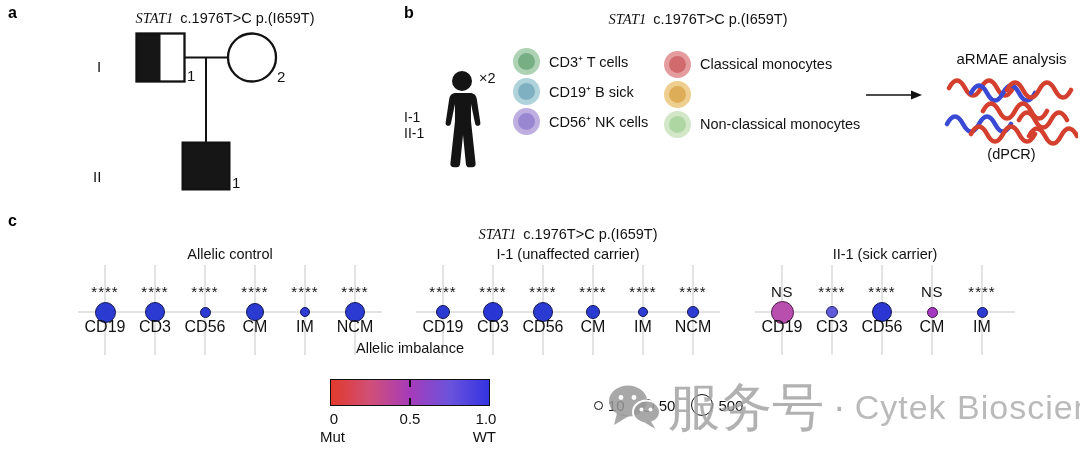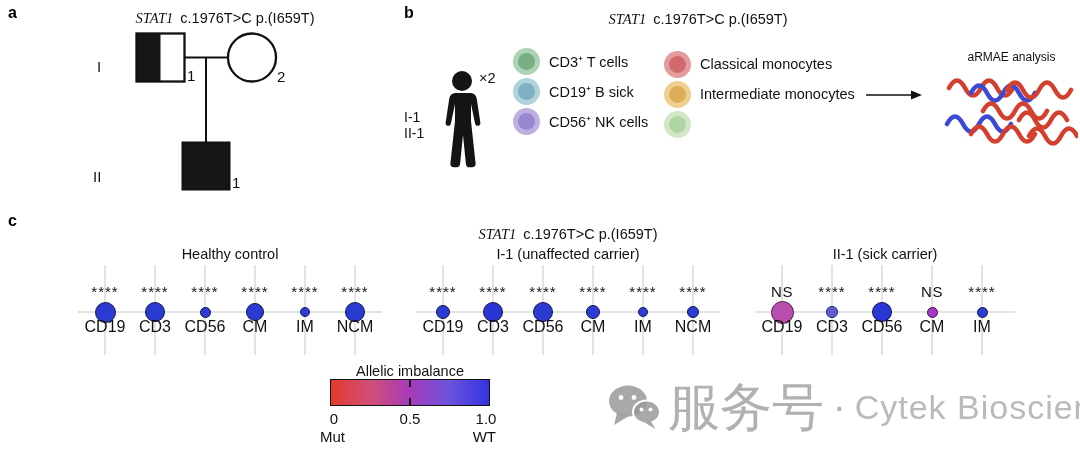--- a/index.html
+++ b/index.html
@@ -106,57 +106,58 @@
       <div class="cell-row">
         <span class="cell-icon" style="background: rgb(229, 156, 158);">
           <span class="cell-inner" style="background: rgb(208, 106, 109);"></span>
         </span>
         <span class="cell-label">Classical monocytes</span>
       </div>
       <div class="cell-row">
         <span class="cell-icon" style="background: rgb(239, 207, 144);">
           <span class="cell-inner" style="background: rgb(221, 173, 88);"></span>
         </span>
-        <span class="cell-label">Intermediate monocytes</span>
       </div>
       <div class="cell-row">
         <span class="cell-icon" style="background: rgb(210, 230, 200);">
           <span class="cell-inner" style="background: rgb(174, 214, 162);"></span>
         </span>
+        <span class="cell-label">Non-classical monocytes</span>
       </div>
     </div>
 
   <svg class="abs" style="left:866px;top:88px;" width="56" height="14" viewBox="0 0 56 14">
     <line x1="0" y1="7" x2="45" y2="7" stroke="#111" stroke-width="1.6"></line>
     <polygon points="45,2.5 56,7 45,11.5" fill="#111"></polygon>
   </svg>
 
-  <div class="ptitle" style="left:943px;top:50px;width:137px;font-size:12px;">aRMAE analysis</div>
+  <div class="ptitle" style="left:943px;top:50px;width:137px;font-size:15px;">aRMAE analysis</div>
 
   <svg class="abs" style="left:943px;top:68px;" width="135" height="78" viewBox="0 0 135 78">
     <g fill="none" stroke-linecap="round" stroke-width="4.6">
       <path stroke="#d5402e" d="M6,20 q8,-15 16,0 q8,15 16,0 q8,-15 16,0 q8,15 16,0"></path>
       <path stroke="#3b4ad4" d="M28,25 q8,-15 16,0 q8,15 16,0 q8,-15 16,0 q8,15 16,0"></path>
       <path stroke="#d5402e" d="M64,22 q8,-15 16,0 q8,15 16,0 q8,-15 16,0 q8,15 16,0"></path>
       <path stroke="#d5402e" d="M40,43 q8,-15 16,0 q8,15 16,0 q8,-15 16,0 q8,15 16,0"></path>
       <path stroke="#d5402e" d="M76,52 q8,-15 16,0 q8,15 16,0 q8,-15 16,0"></path>
       <path stroke="#3b4ad4" d="M4,56 q8,-15 16,0 q8,15 16,0 q8,-15 16,0 q8,15 16,0"></path>
       <path stroke="#d5402e" d="M28,66 q8,-15 16,0 q8,15 16,0 q8,-15 16,0 q8,15 16,0"></path>
       <path stroke="#d5402e" d="M86,68 q8,-15 16,0 q8,15 16,0 q8,-15 16,0"></path>
     </g>
   </svg>
 
+  <div class="ptitle" style="left:943px;top:146px;width:137px;font-size:14.5px;">(dPCR)</div>
 
   <span class="plabel" style="left:8px;top:212px;">c</span>
   <div class="ptitle" style="left:468px;top:226px;width:200px;">
     <i>STAT1</i><span>c.1976T&gt;C  p.(I659T)</span>
   </div>
 
   <div>
-      <div class="sub-title" style="left: 78px; width: 304px;">Healthy control</div>
+      <div class="sub-title" style="left: 78px; width: 304px;">Allelic control</div>
       <div class="subplot" style="left: 78px; width: 304px;">
         <div class="hline"></div>
         <div class="vline" style="left: 26.25px;"></div>
         <div class="bubble" style="height: 21px; width: 21px; left: 16.5px; top: 43.5px; background: rgb(43, 59, 210); border-color: rgb(18, 22, 77);"></div>
         <div class="sig" style="left: -1px;">****</div>
         <div class="cat" style="left: -1px;">CD19</div>
         <div class="vline" style="left: 76.25px;"></div>
         <div class="bubble" style="height: 20px; width: 20px; left: 67px; top: 44px; background: rgb(43, 59, 210); border-color: rgb(18, 22, 77);"></div>
         <div class="sig" style="left: 49px;">****</div>
         <div class="cat" style="left: 49px;">CD3</div>
@@ -224,35 +225,49 @@
         <div class="bubble" style="height: 11px; width: 11px; left: 171.5px; top: 48.5px; background: rgb(165, 56, 192); border-color: rgb(67, 22, 79);"></div>
         <div class="sig" style="left: 149px; letter-spacing: 0.5px;">NS</div>
         <div class="cat" style="left: 149px;">CM</div>
         <div class="vline" style="left: 226.25px;"></div>
         <div class="bubble" style="height: 11px; width: 11px; left: 221.5px; top: 48.5px; background: rgb(47, 60, 212); border-color: rgb(18, 22, 77);"></div>
         <div class="sig" style="left: 199px;">****</div>
         <div class="cat" style="left: 199px;">IM</div>
       </div>
     </div>
 
-  <div class="leg-title" style="left:330px;top:363px;width:160px;">Allelic imbalance</div>
+  <div class="leg-title" style="left:330px;top:340px;width:160px;">Allelic imbalance</div>
   <div class="cbar" style="background: linear-gradient(90deg, rgb(226, 58, 44) 0%, rgb(208, 79, 120) 25%, rgb(166, 59, 186) 50%, rgb(107, 83, 220) 75%, rgb(52, 51, 225) 100%);">
     <span class="tick-t"></span>
     <span class="tick-b"></span>
   </div>
   <div class="cbar-ticks">
     <span style="left:-4px;width:16px;text-align:center;">0</span>
     <span style="left:66px;width:28px;text-align:center;">0.5</span>
     <span style="right:-10px;width:28px;text-align:center;">1.0</span>
   </div>
   <div class="cbar-ends">
     <span style="left:-10px;">Mut</span>
     <span style="right:-6px;">WT</span>
   </div>
 
+  <div class="drops-row">
+      <div class="drop-item">
+        <span class="drop-circle" style="height: 9px; width: 9px;"></span>
+        <span class="drop-label">10</span>
+      </div>
+      <div class="drop-item">
+        <span class="drop-circle" style="height: 13px; width: 13px;"></span>
+        <span class="drop-label">50</span>
+      </div>
+      <div class="drop-item">
+        <span class="drop-circle" style="height: 22px; width: 22px;"></span>
+        <span class="drop-label">500</span>
+      </div>
+    </div>
 
   <div class="watermark">
     <svg width="53" height="46" viewBox="0 0 53 46">
       <ellipse cx="20" cy="17" rx="19" ry="15.5" fill="rgba(153,153,153,0.85)"></ellipse>
       <polygon points="9,29 6,41 21,32" fill="rgba(153,153,153,0.85)"></polygon>
       <circle cx="13" cy="13.5" r="2.4" fill="#fff"></circle>
       <circle cx="26" cy="13.5" r="2.4" fill="#fff"></circle>
       <ellipse cx="38.5" cy="28" rx="13.5" ry="11.5" fill="rgba(153,153,153,0.85)" stroke="#ffffff" stroke-width="2"></ellipse>
       <polygon points="43,37.5 47.5,45 36.5,38.5" fill="rgba(153,153,153,0.85)"></polygon>
       <circle cx="33.5" cy="25.5" r="2" fill="#fff"></circle>

